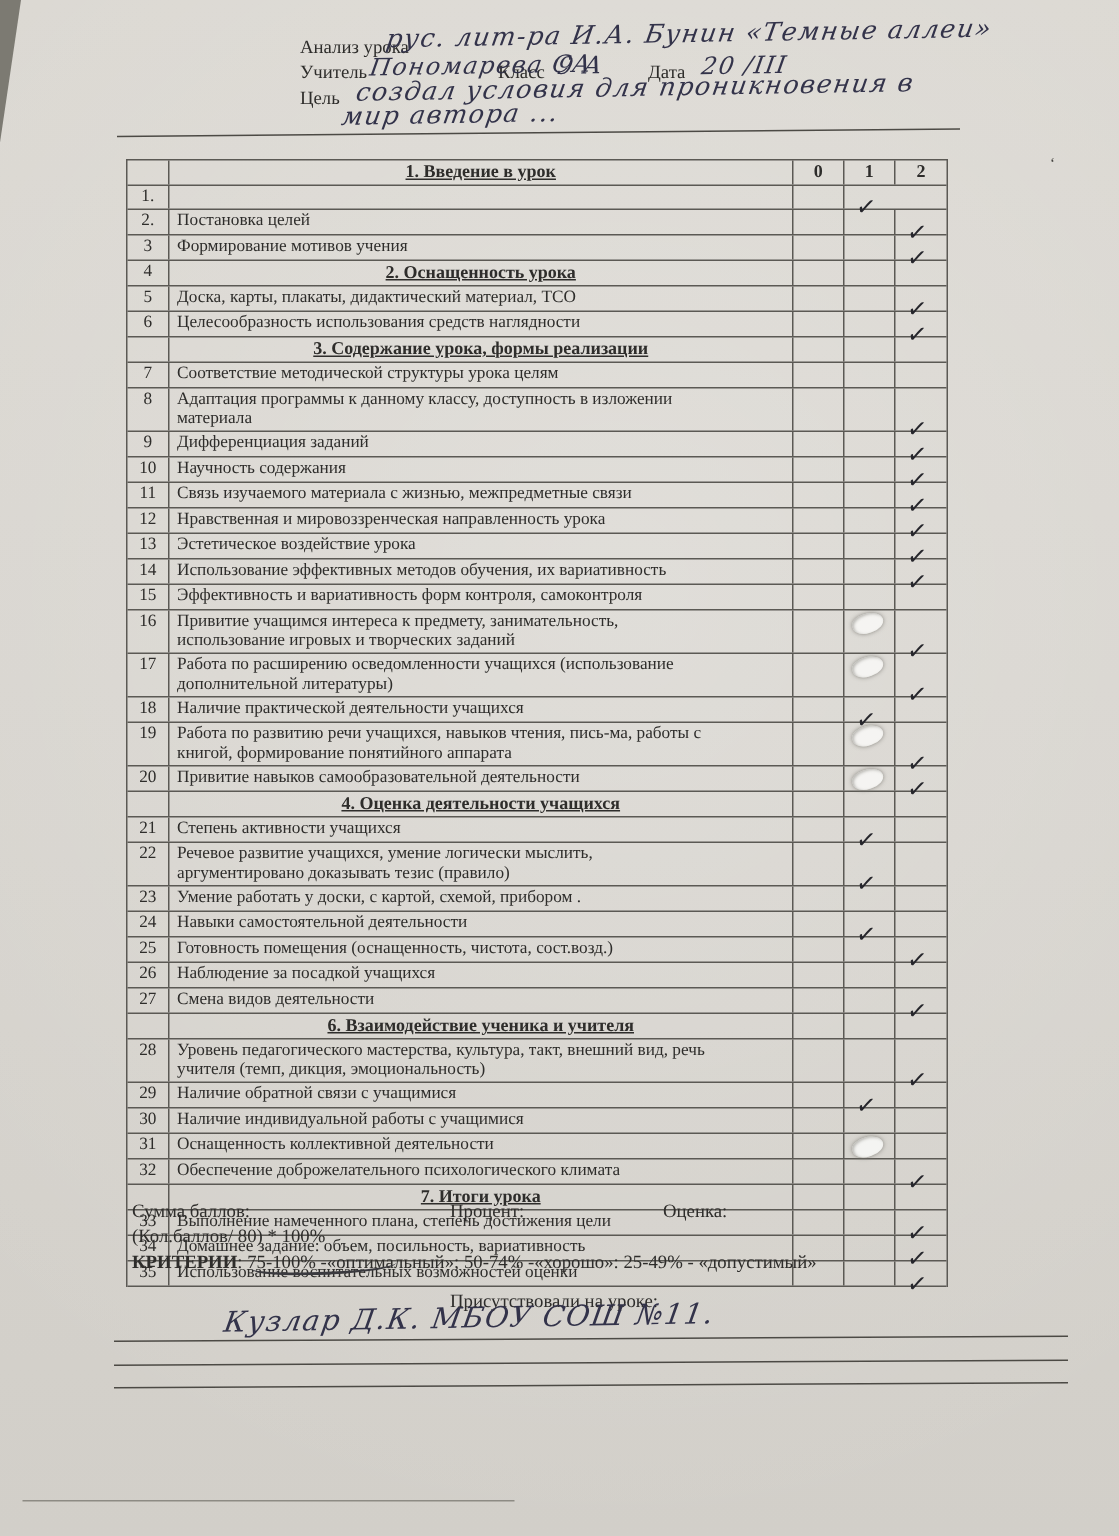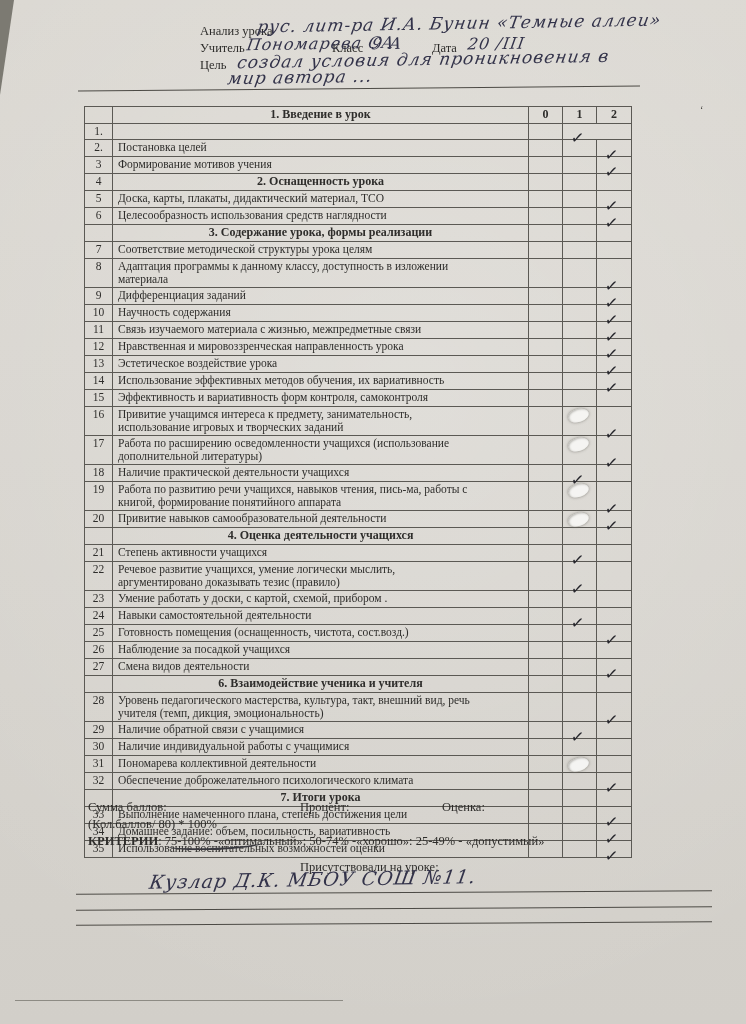--- a/index.html
+++ b/index.html
@@ -35,21 +35,21 @@
   .tbl{
     position:absolute;left:84px;top:106px;width:546px;
     border:1px solid #5b5954;border-bottom:none;
     font-size:11.5px;line-height:13px;color:#2e2d2b;
   }
   .trow{display:grid;grid-template-columns:28px 1fr 34px 34px 34px;border-bottom:1px solid #5b5954;}
   .cell{border-right:1px solid #5b5954;position:relative;min-height:14px;}
   .cell:last-child{border-right:none;}
   .c-num{text-align:center;padding-top:1px;}
   .c-txt{padding:1px 55px 1px 5px;}
-  .sec .c-txt{font-weight:bold;text-align:center;font-size:12px;padding-right:5px;}
+  .sec .c-txt{font-weight:bold;text-align:center;font-size:12px;padding-right:5px;text-decoration:underline;}
   .c-score{text-align:center;}
   .score-h{font-weight:bold;font-size:12px;padding-top:0.5px;}
   .mark{
     position:absolute;left:8px;bottom:-6px;z-index:3;
     font-family:"DejaVu Sans",sans-serif;
     font-size:15px;font-weight:bold;color:#26262c;
     transform:rotate(10deg) scaleY(1.15);
     pointer-events:none;
   }
   .smudge{
@@ -374,21 +374,21 @@
       </div>
       <div class="trow">
         <div class="cell c-num">30</div>
         <div class="cell c-txt">Наличие индивидуальной работы с учащимися</div>
         <div class="cell c-score"></div>
         <div class="cell c-score"></div>
         <div class="cell c-score"></div>
       </div>
       <div class="trow">
         <div class="cell c-num">31</div>
-        <div class="cell c-txt">Пономарева коллективной деятельности</div>
+        <div class="cell c-txt">Оснащенность коллективной деятельности</div>
         <div class="cell c-score"></div>
         <div class="cell c-score">
           <span class="smudge"></span>
         </div>
         <div class="cell c-score"></div>
       </div>
       <div class="trow">
         <div class="cell c-num">32</div>
         <div class="cell c-txt">Обеспечение доброжелательного психологического климата</div>
         <div class="cell c-score"></div>

